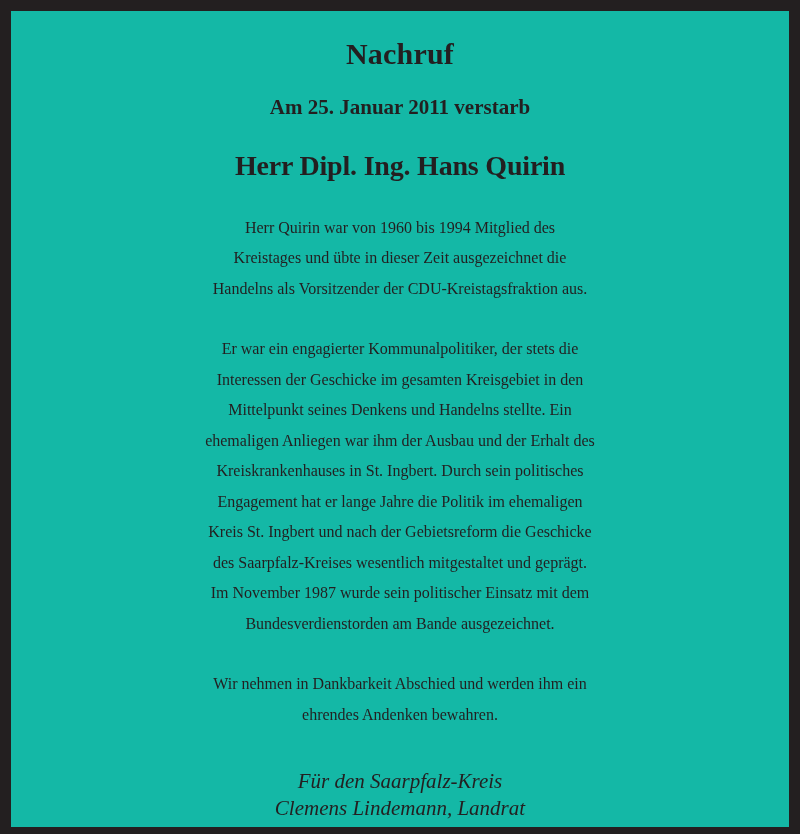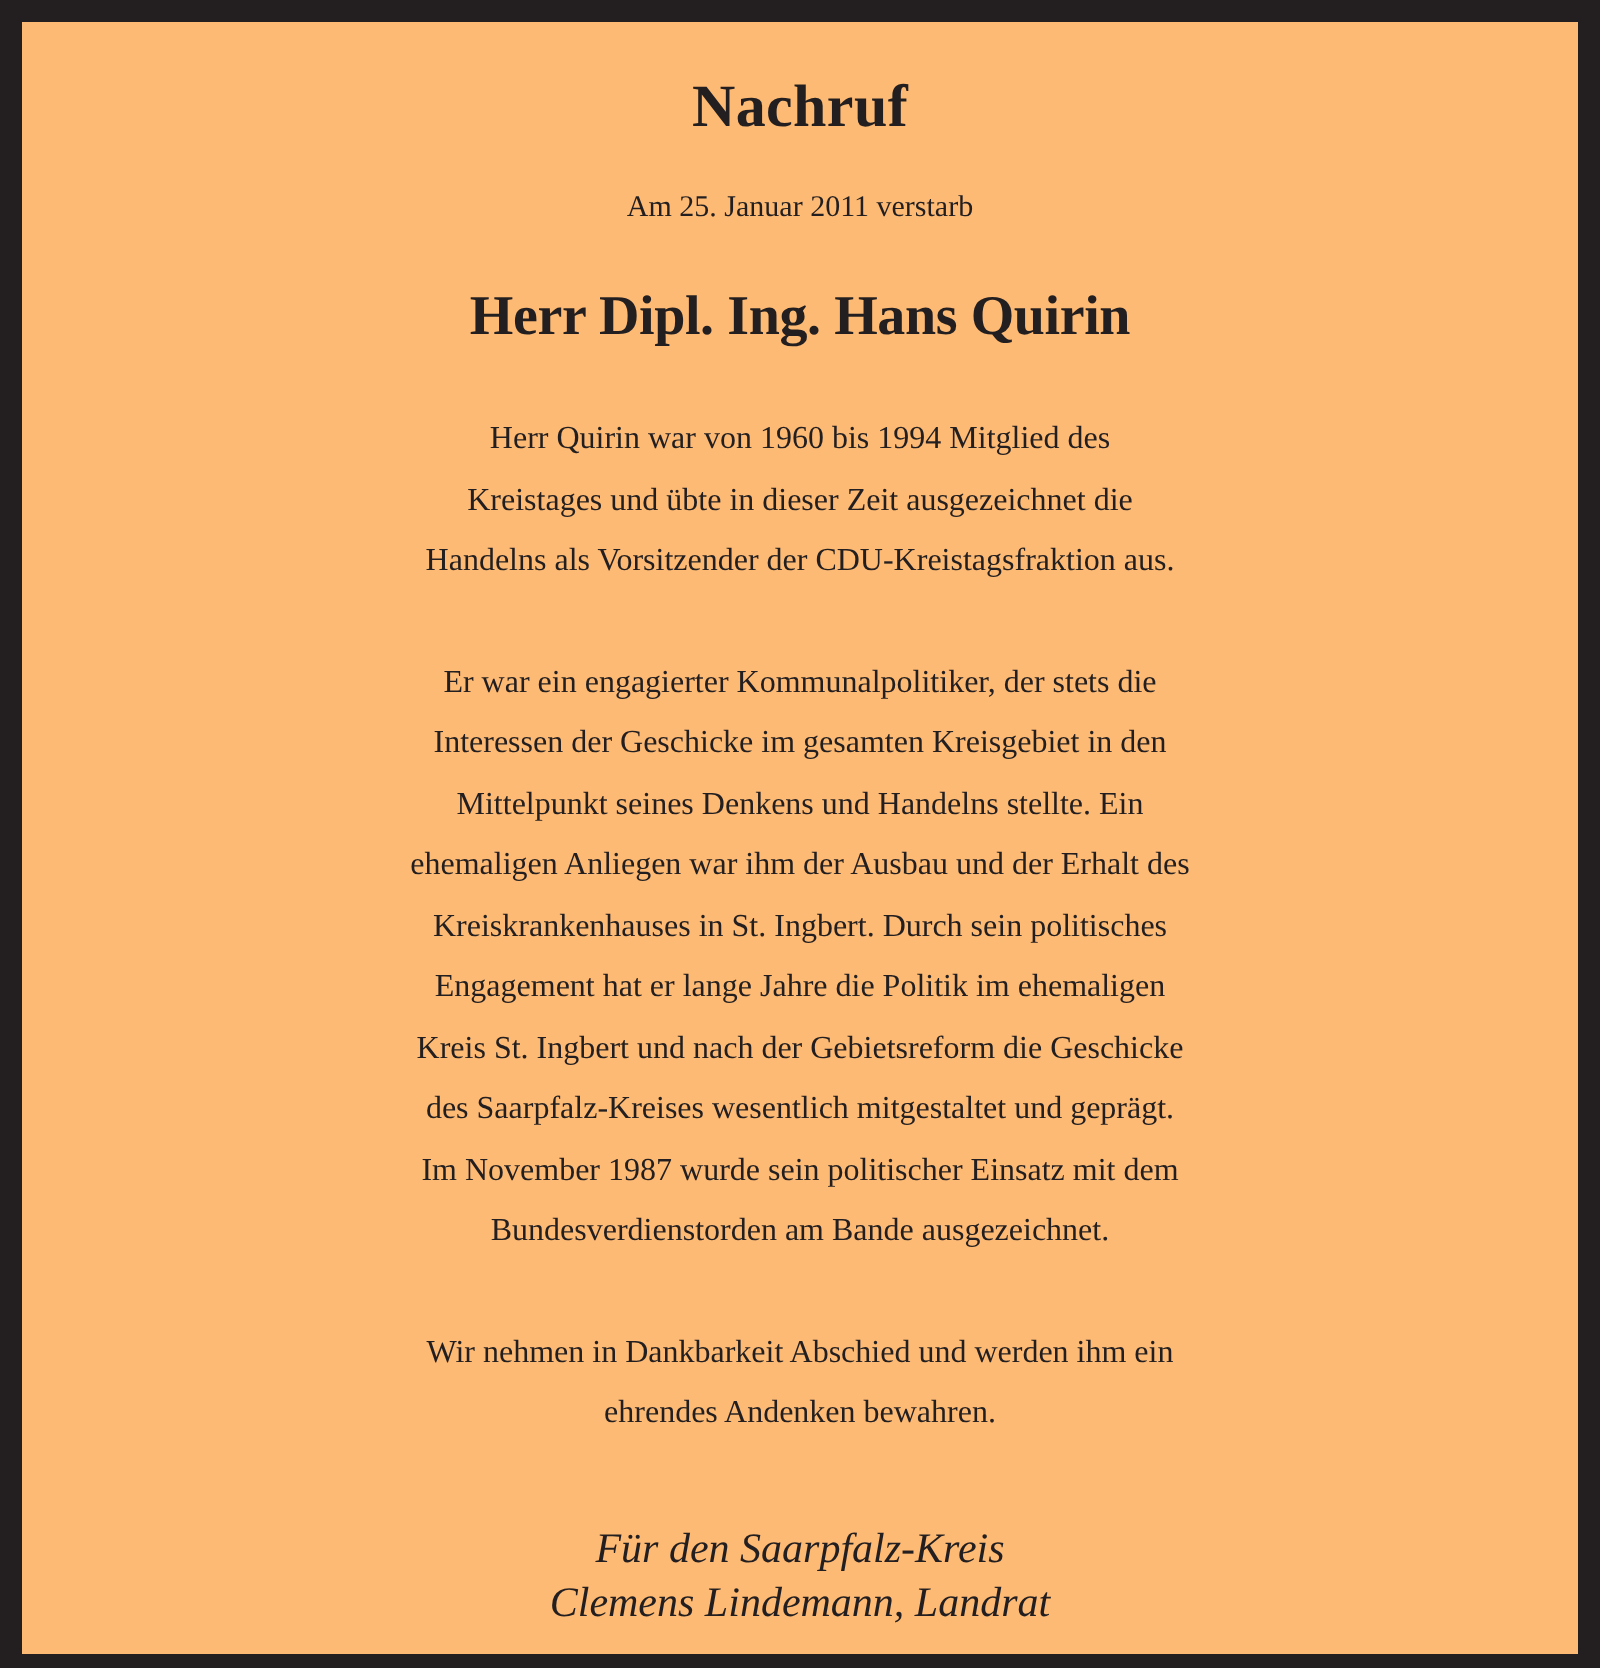--- a/index.html
+++ b/index.html
@@ -17,38 +17,38 @@
     background: #231f20;
     padding: 11px 11px 7px 11px;
     font-family: "Liberation Serif", "DejaVu Serif", serif;
     overflow: hidden;
   }
 
   .notice-inner {
     box-sizing: border-box;
     width: 100%;
     height: 100%;
-    background: #fdba74;
+    background: #14b8a6;
     color: #231f20;
     text-align: center;
     padding: 26px 22px 10px 22px;
     overflow: hidden;
   }
 
   .headline {
     font-size: 30px;
     font-weight: bold;
     letter-spacing: 0.2px;
     line-height: 1.1;
     margin: 0;
   }
 
   .date-line {
-    font-size: 15px;
-    font-weight: normal;
+    font-size: 21px;
+    font-weight: bold;
     line-height: 1.2;
     margin: 25px 0 0 0;
   }
 
   .deceased-name {
     font-size: 28px;
     font-weight: bold;
     line-height: 1.12;
     letter-spacing: -0.2px;
     margin: 30px 0 0 0;

